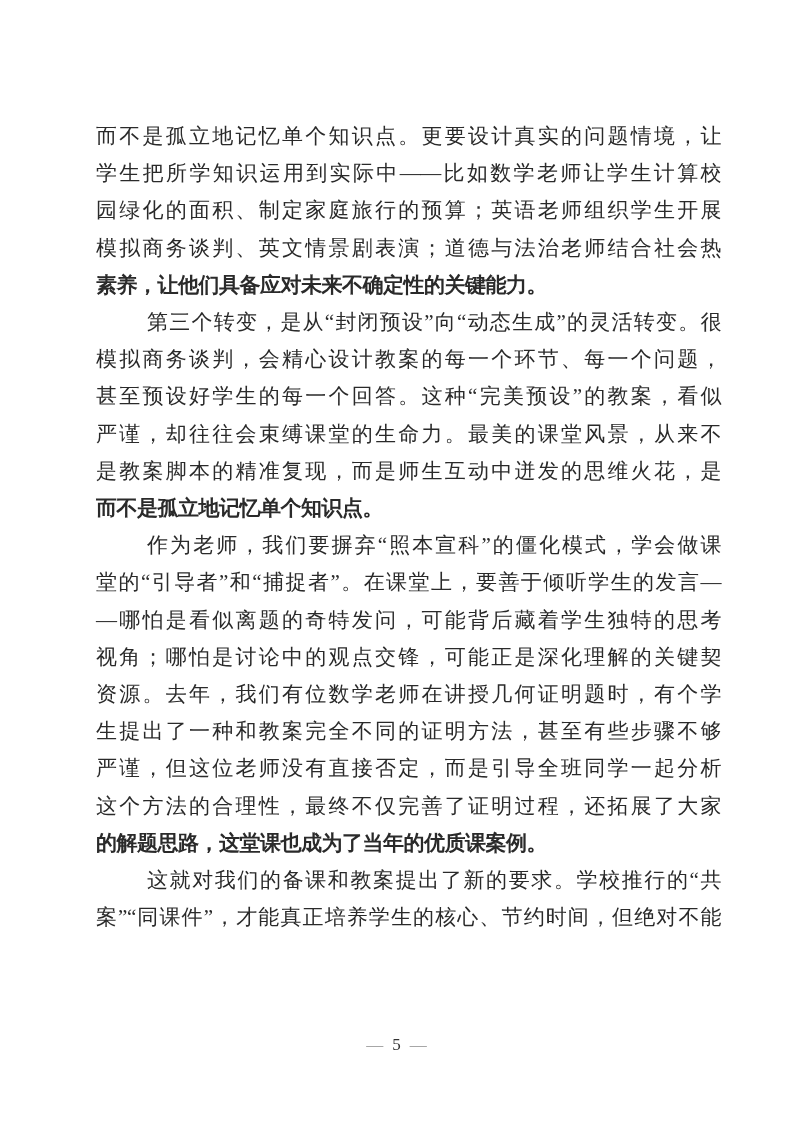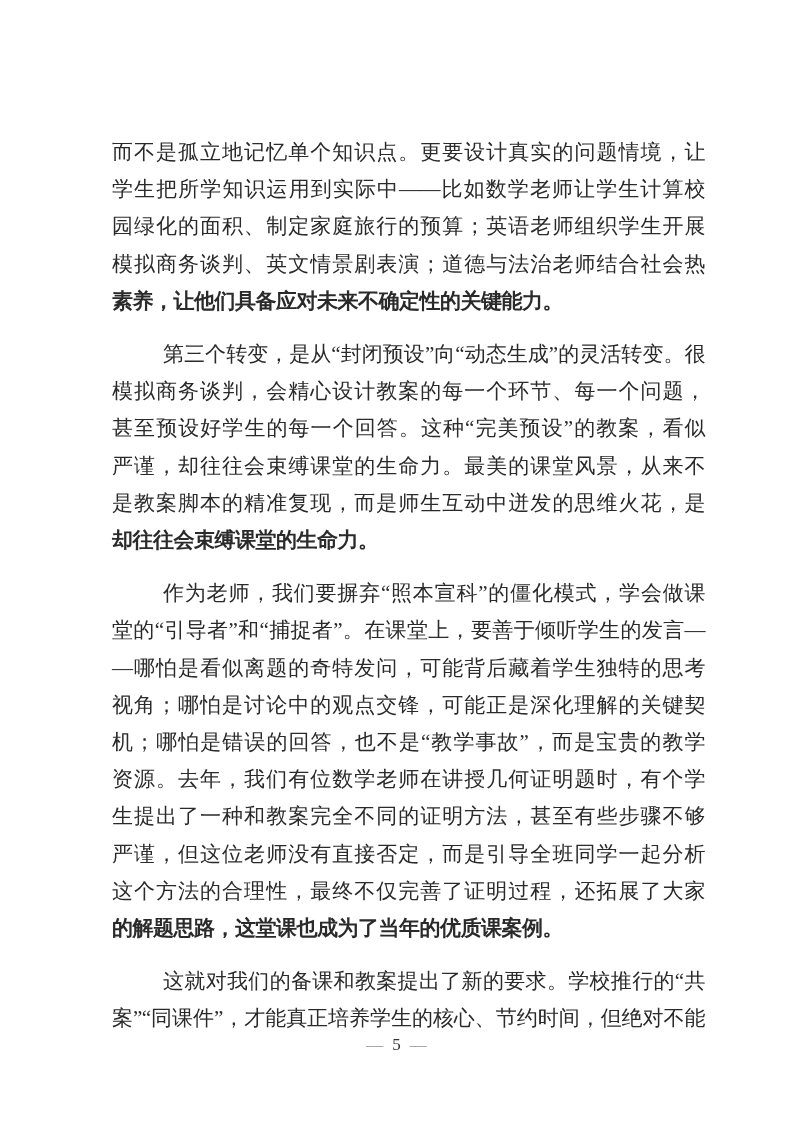--- a/index.html
+++ b/index.html
@@ -20,21 +20,21 @@
     left: 96px;
     top: 118px;
     width: 625px;
     font-size: 21px;
     line-height: 37.2px;
     letter-spacing: -0.5px;
     color: #2a2a2a;
     font-weight: 400;
   }
   .para {
-    margin: 16px;
+    margin: 0;
     padding: 0;
   }
   .line {
     text-align: justify;
     text-align-last: justify;
     white-space: normal;
   }
   .line.indent {
     text-indent: 51px;
   }
@@ -70,28 +70,27 @@
         <div class="line">园绿化的面积、制定家庭旅行的预算；英语老师组织学生开展</div>
         <div class="line">模拟商务谈判、英文情景剧表演；道德与法治老师结合社会热</div>
         <div class="line para-end">素养，让他们具备应对未来不确定性的关键能力。</div>
       </div>
       <div class="para">
         <div class="line indent">第三个转变，是从“封闭预设”向“动态生成”的灵活转变。很</div>
         <div class="line">模拟商务谈判，会精心设计教案的每一个环节、每一个问题，</div>
         <div class="line">甚至预设好学生的每一个回答。这种“完美预设”的教案，看似</div>
         <div class="line">严谨，却往往会束缚课堂的生命力。最美的课堂风景，从来不</div>
         <div class="line">是教案脚本的精准复现，而是师生互动中迸发的思维火花，是</div>
-        <div class="line para-end">却往往会束缚课堂的生命力。</div>
+        <div class="line para-end">而不是孤立地记忆单个知识点。</div>
       </div>
       <div class="para">
         <div class="line indent">作为老师，我们要摒弃“照本宣科”的僵化模式，学会做课</div>
         <div class="line">堂的“引导者”和“捕捉者”。在课堂上，要善于倾听学生的发言—</div>
         <div class="line">—哪怕是看似离题的奇特发问，可能背后藏着学生独特的思考</div>
         <div class="line">视角；哪怕是讨论中的观点交锋，可能正是深化理解的关键契</div>
-        <div class="line">机；哪怕是错误的回答，也不是“教学事故”，而是宝贵的教学</div>
         <div class="line">资源。去年，我们有位数学老师在讲授几何证明题时，有个学</div>
         <div class="line">生提出了一种和教案完全不同的证明方法，甚至有些步骤不够</div>
         <div class="line">严谨，但这位老师没有直接否定，而是引导全班同学一起分析</div>
         <div class="line">这个方法的合理性，最终不仅完善了证明过程，还拓展了大家</div>
         <div class="line para-end">的解题思路，这堂课也成为了当年的优质课案例。</div>
       </div>
       <div class="para">
         <div class="line indent">这就对我们的备课和教案提出了新的要求。学校推行的“共</div>
         <div class="line">案”“同课件”，才能真正培养学生的核心、节约时间，但绝对不能</div>
       </div>

